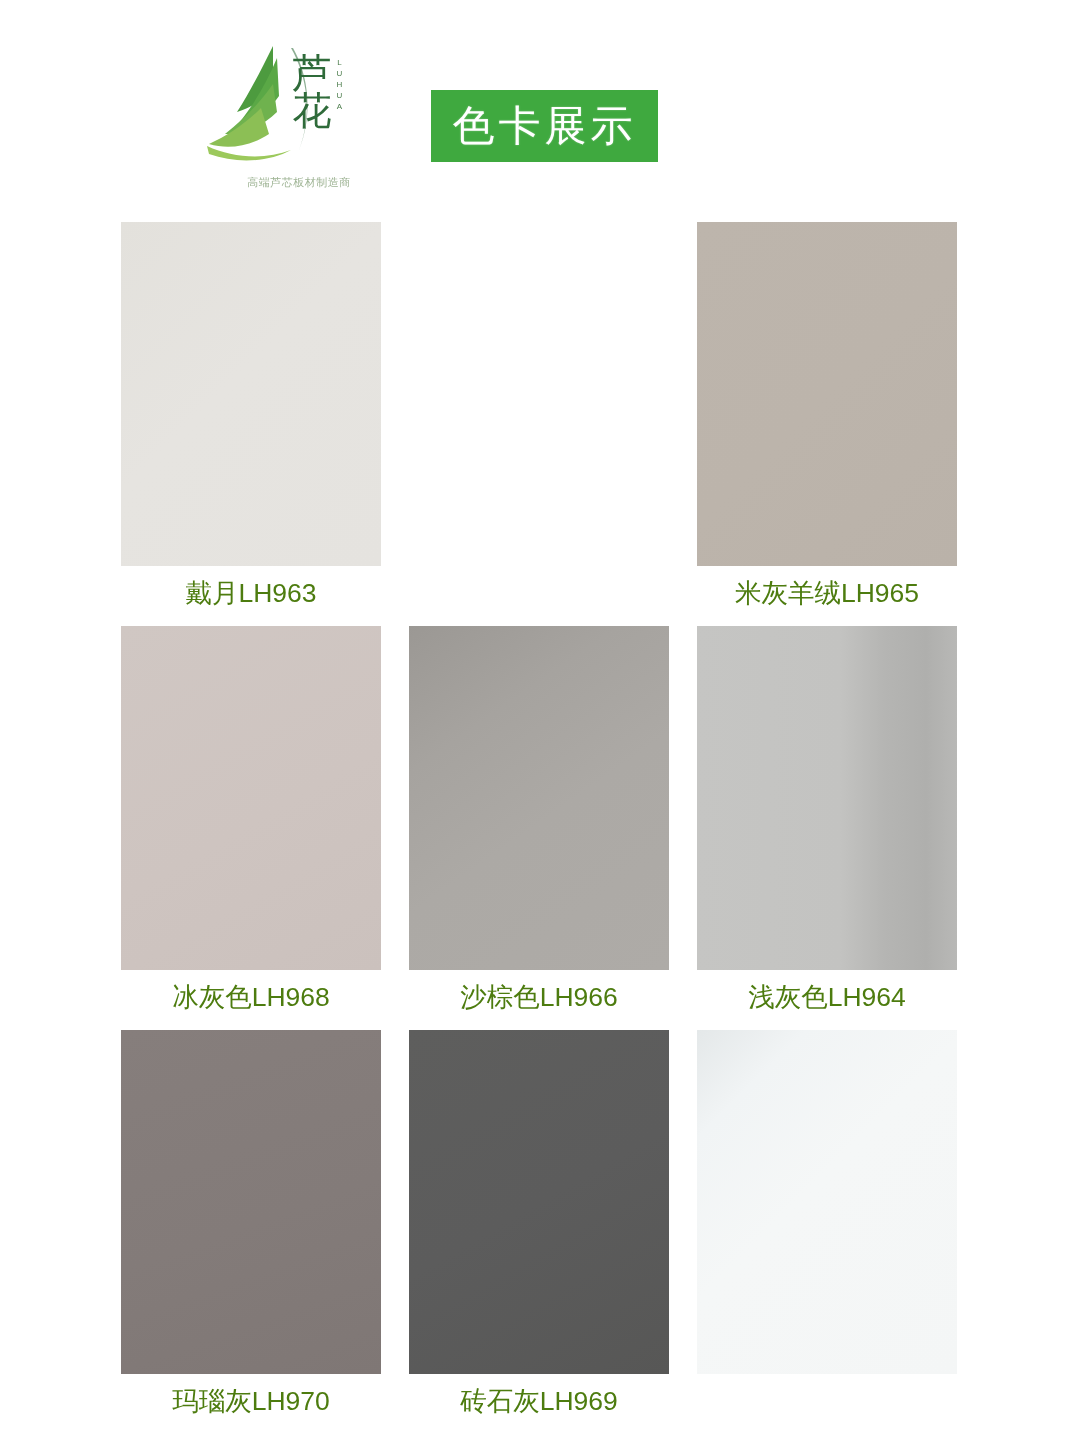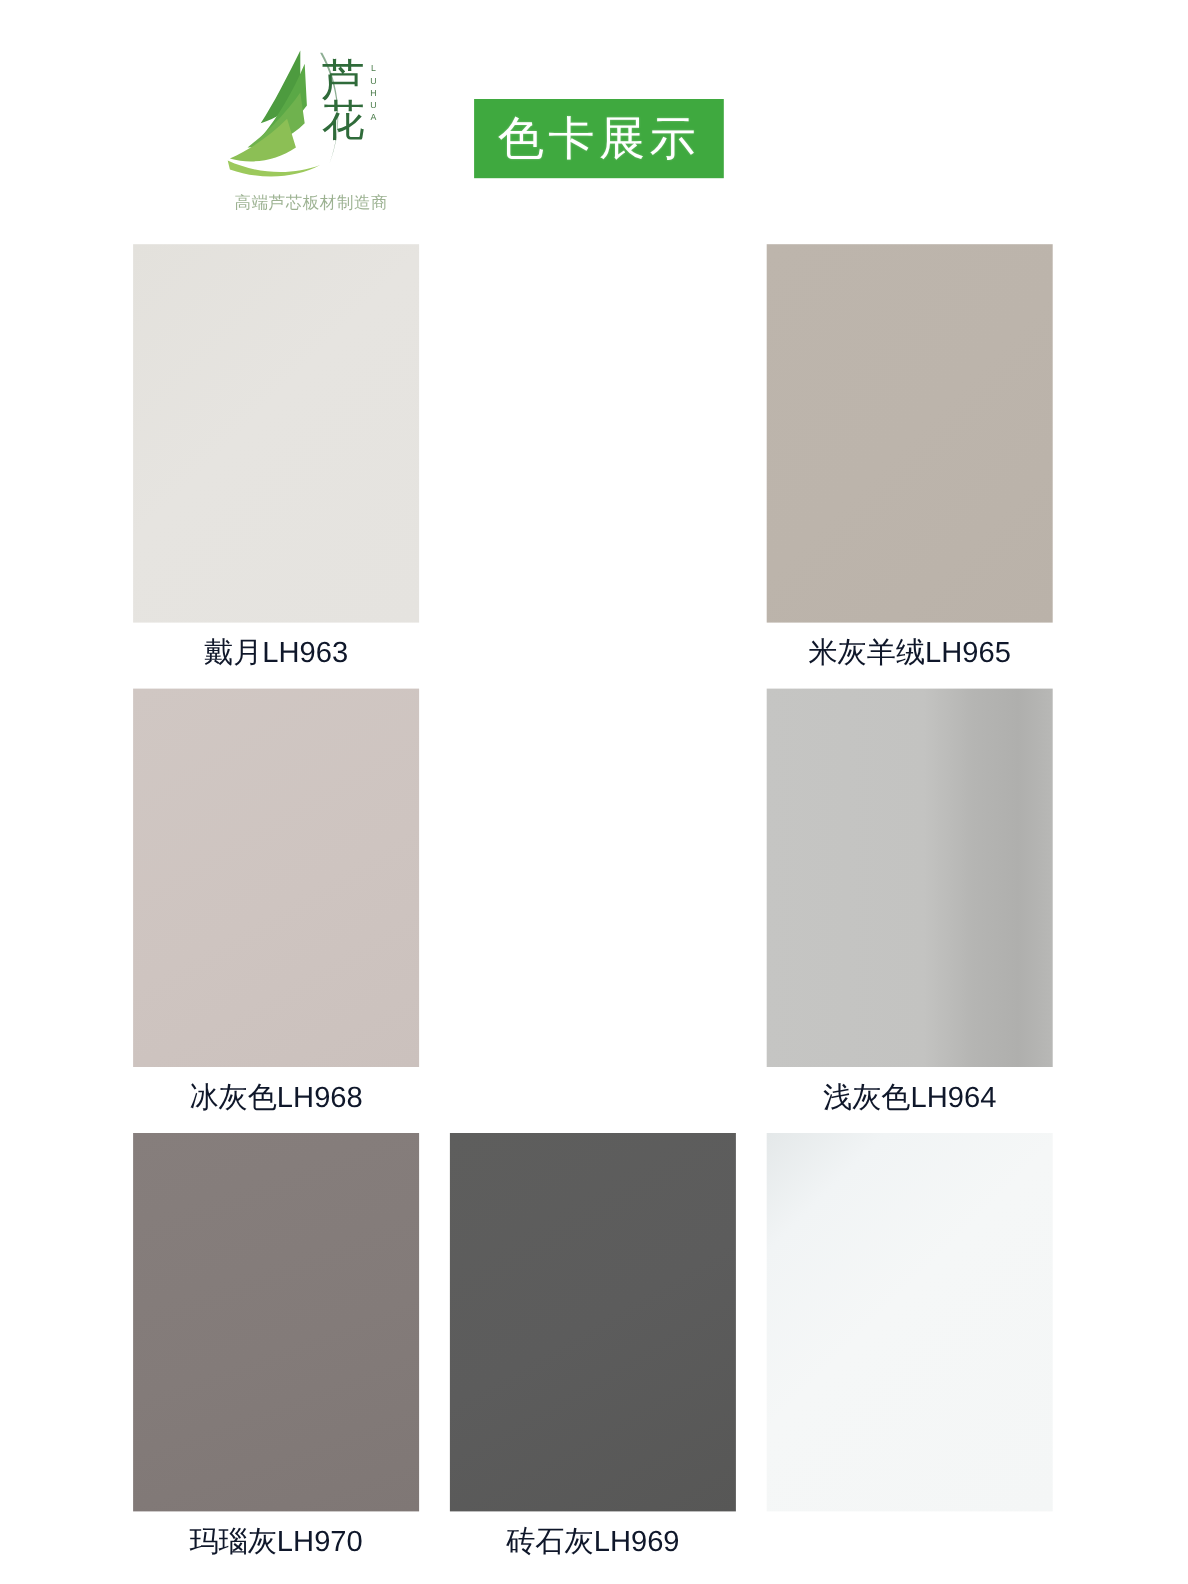--- a/index.html
+++ b/index.html
@@ -60,25 +60,25 @@
     font-size: 8px;
     letter-spacing: 2px;
     color: #4c7d4c;
     writing-mode: vertical-rl;
     text-orientation: upright;
     font-family: "Liberation Sans", sans-serif;
   }
 
   .brand-tagline {
     position: absolute;
-    left: 2px;
+    left: 18px;
     top: 133px;
     width: 156px;
     text-align: center;
-    font-size: 15px;
+    font-size: 11px;
     letter-spacing: 0.5px;
     color: #6f8f60;
     opacity: 0.68;
     filter: blur(0.45px);
     font-family: "Liberation Sans", sans-serif;
   }
 
   .title-banner {
     position: absolute;
     left: 431px;
@@ -129,21 +129,21 @@
     width: 260px;
     height: 344px;
     display: block;
   }
 
   .chip-label {
     margin-top: 9px;
     width: 260px;
     text-align: center;
     font-size: 26.5px;
-    color: #0f172a;
+    color: #4d7c0f;
     font-weight: 500;
     letter-spacing: 0px;
     font-family: "Liberation Sans", "DejaVu Sans", sans-serif;
     white-space: nowrap;
   }
 </style>
 </head>
 <body>
 
 <div class="header">
@@ -179,20 +179,24 @@
       <span class="chip" style="background: linear-gradient(135deg, rgb(189, 181, 172) 0%, rgb(188, 180, 171) 50%, rgb(186, 178, 169) 100%);"></span>
       <div class="chip-label">米灰羊绒LH965</div>
     </div>
   </div>
 
   <div class="row">
     <div class="cell c0">
       <span class="chip" style="background: linear-gradient(150deg, rgb(208, 199, 195) 0%, rgb(206, 196, 192) 55%, rgb(203, 193, 189) 100%);"></span>
       <div class="chip-label">冰灰色LH968</div>
     </div>
+    <div class="cell c1">
+      <span class="chip" style="background: linear-gradient(145deg, rgb(155, 152, 148) 0%, rgb(166, 163, 159) 28%, rgb(172, 169, 165) 55%, rgb(174, 171, 167) 100%);"></span>
+      <div class="chip-label">沙棕色LH966</div>
+    </div>
     <div class="cell c2">
       <span class="chip" style="background: linear-gradient(90deg, rgb(197, 197, 195) 0%, rgb(195, 195, 193) 55%, rgb(181, 181, 179) 72%, rgb(175, 175, 173) 88%, rgb(184, 184, 182) 100%);"></span>
       <div class="chip-label">浅灰色LH964</div>
     </div>
   </div>
 
   <div class="row">
     <div class="cell c0">
       <span class="chip" style="background: linear-gradient(160deg, rgb(134, 126, 124) 0%, rgb(131, 123, 121) 55%, rgb(127, 119, 117) 100%);"></span>
       <div class="chip-label">玛瑙灰LH970</div>

